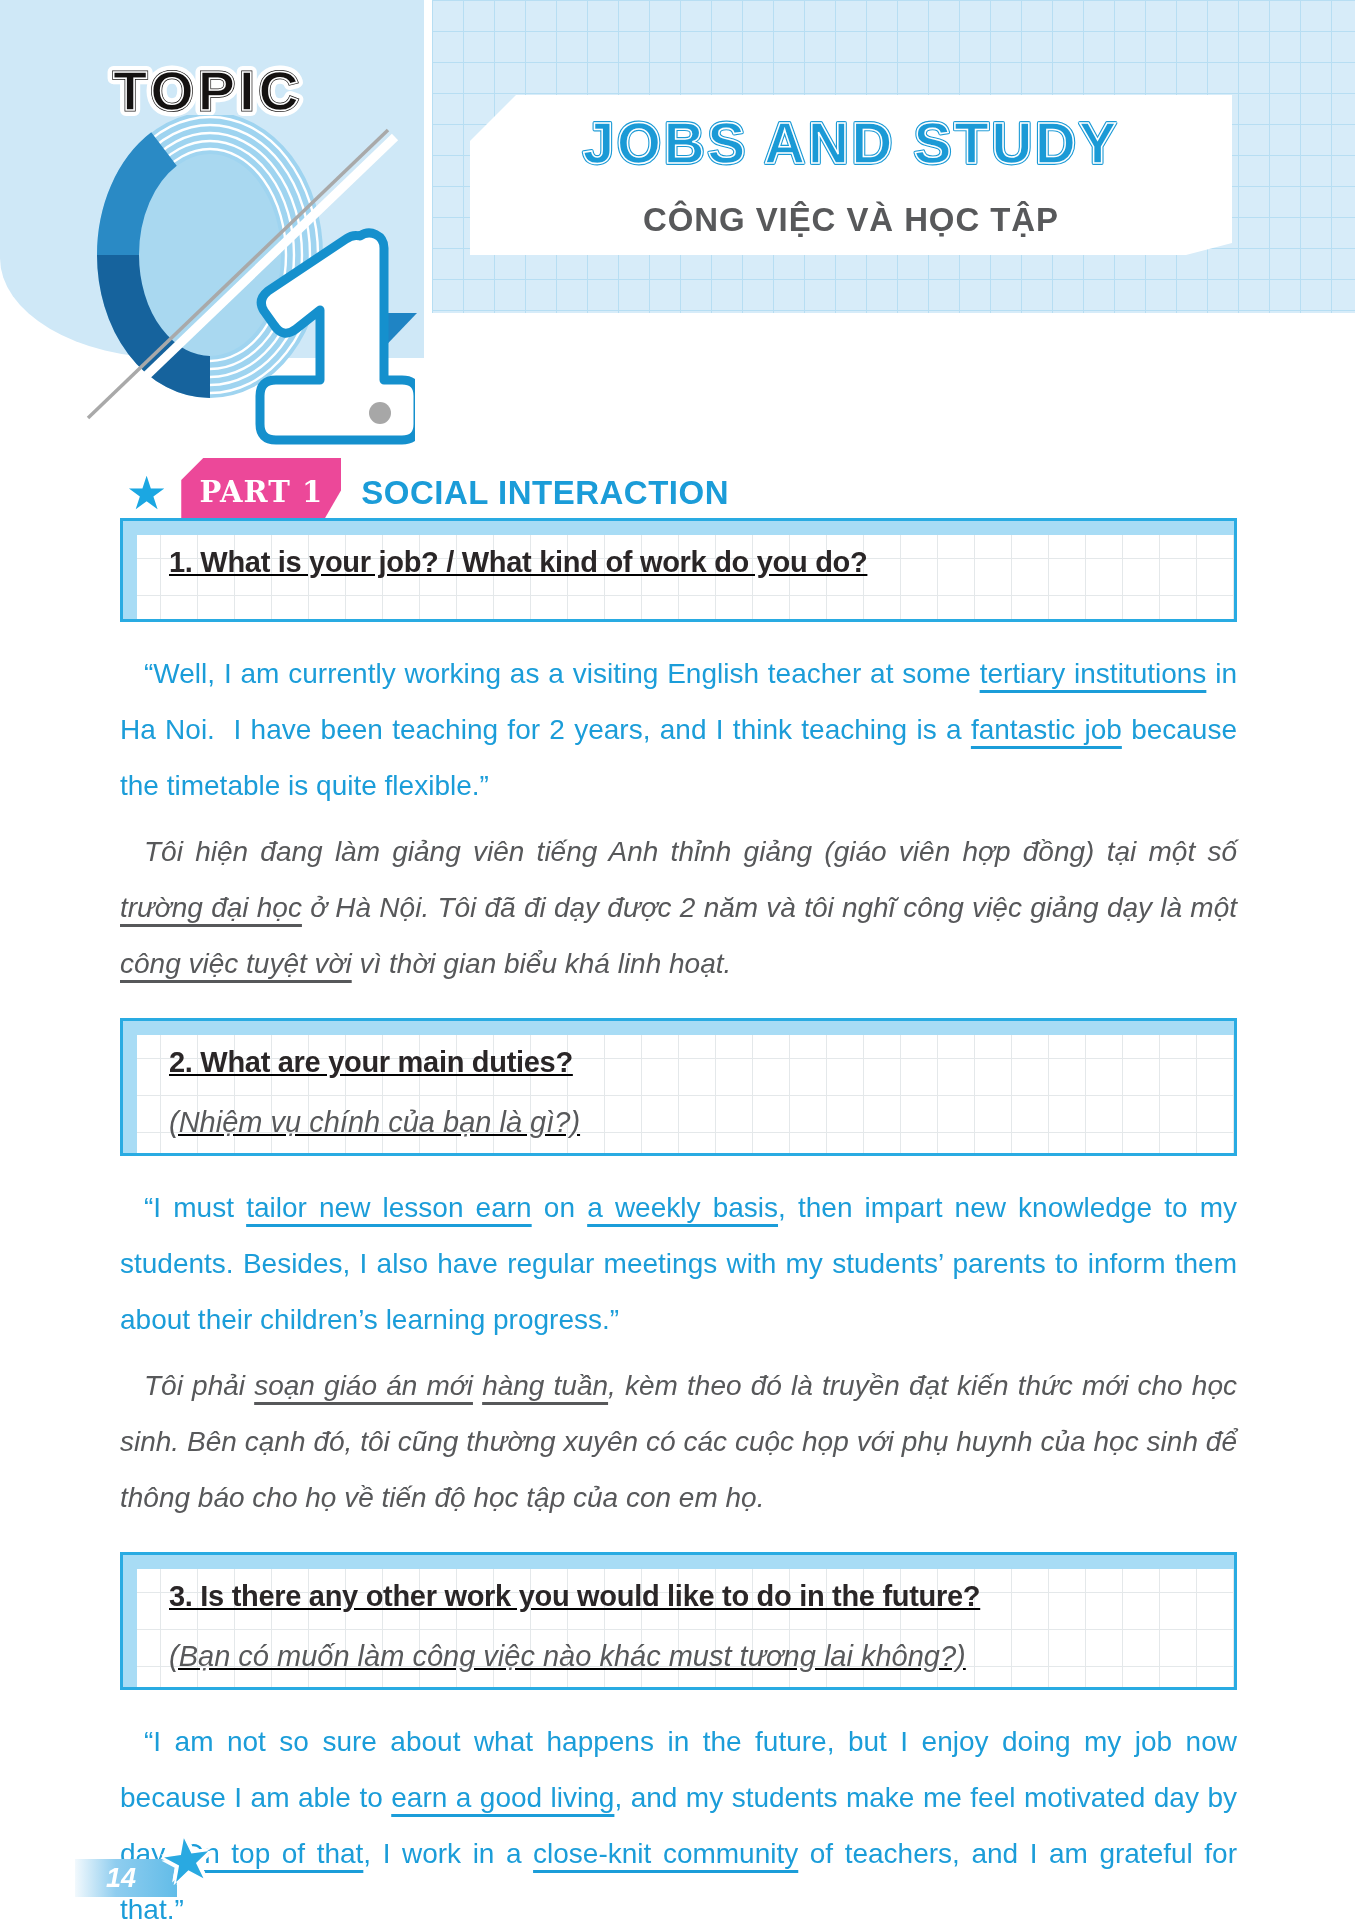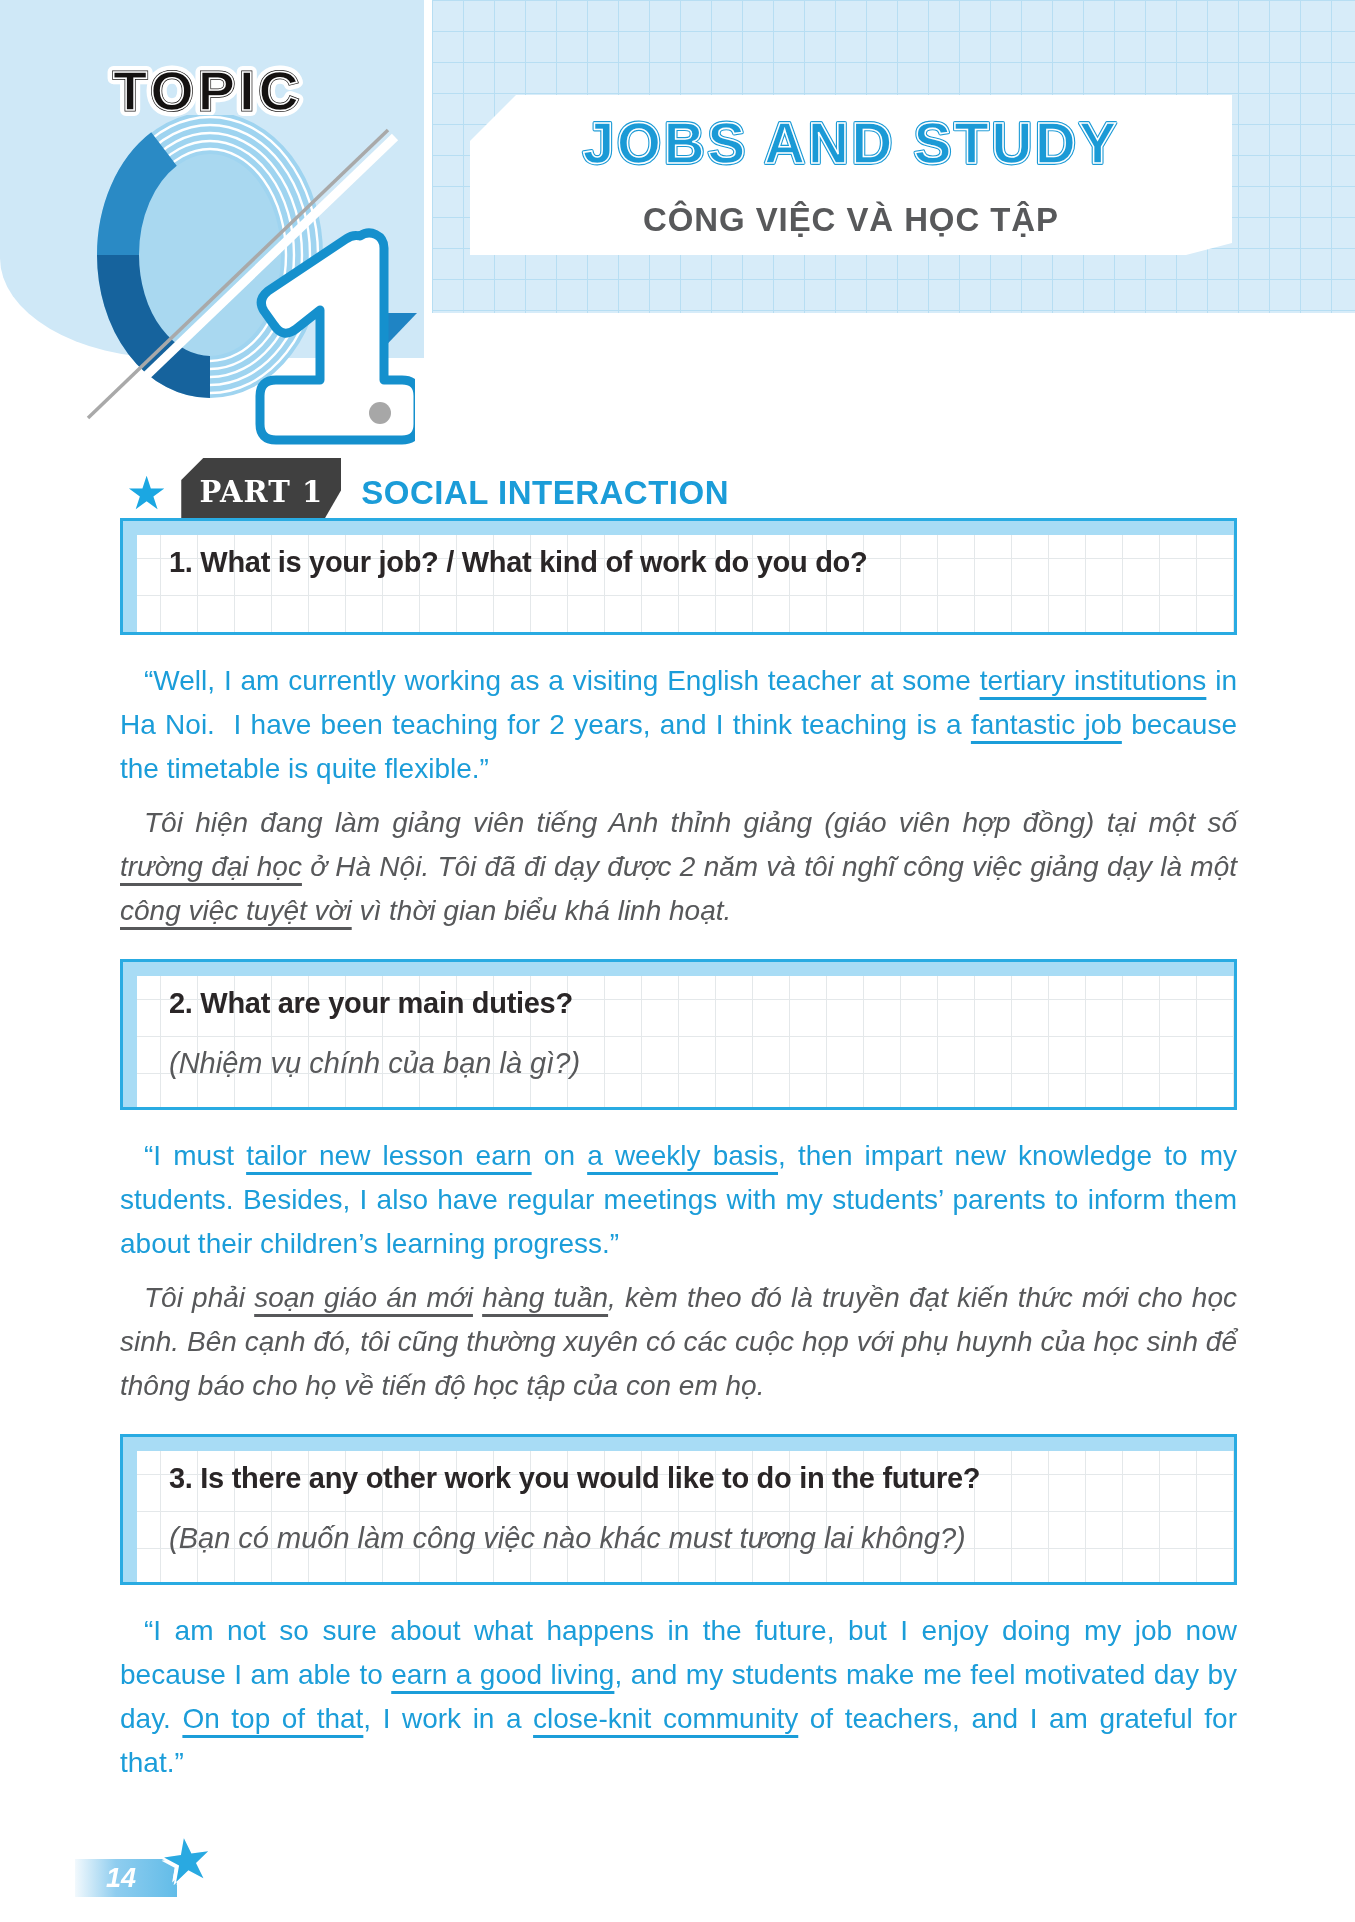--- a/index.html
+++ b/index.html
@@ -38,54 +38,55 @@
 
   
   .part-row {
     position:absolute; left:126px; top:458px;
     display:flex; align-items:center;
   }
   .part-star {
     font-size:46px; color:#1ba7e2; line-height:52px; margin-right:14px;
   }
   .part-badge {
-    width:160px; height:70px; background:#404040;
+    width:160px; height:70px; background:#ec4899;
     clip-path:polygon(22px 0, 100% 0, 100% 32px, calc(100% - 22px) 100%, 0 100%, 0 22px);
     display:flex; align-items:center; justify-content:center;
     color:#fff; font-family:"DejaVu Serif", serif; font-weight:bold;
     font-size:29px; letter-spacing:1px; padding-bottom:2px;
   }
   .part-title {
     margin-left:20px; color:#1b9cd8; font-family:Liberation Sans, sans-serif;
     font-weight:bold; font-size:33px; letter-spacing:0.5px;
   }
 
   
   .content { position:absolute; left:120px; top:518px; width:1117px; }
 
   .qbox {
     border:3px solid #29abe2; background-color:#fff;
     background-image:
       linear-gradient(#e4e8ea 1.5px, transparent 1.5px),
       linear-gradient(90deg, #e4e8ea 1.5px, transparent 1.5px);
     background-size:37px 37px;
     box-shadow:inset 14px 14px 0 0 #a8dcf5;
-    padding:24px 30px 27px 46px;
+    padding:24px 30px 14px 46px;
     margin-bottom:24px;
+    text-decoration:underline;
   }
   .q-en {
     color:#2a2627; font-weight:bold; font-size:29px; line-height:34px;
     letter-spacing:-0.3px; margin-bottom:26px;
   }
   .q-vi {
     color:#58595b; font-style:italic; font-size:29px; line-height:34px;
   }
 
   .ans {
-    font-size:28px; line-height:44px; text-align:justify; text-indent:24px;
+    font-size:28px; line-height:56px; text-align:justify; text-indent:24px;
   }
   .ans.en { color:#1b9dd9; margin:24px 0 10px; }
   .ans.vi { color:#57585a; font-style:italic; margin:0 0 26px; }
   .u {
     text-decoration:underline;
     text-decoration-thickness:2.5px;
     text-underline-offset:7px;
   }
 
   

